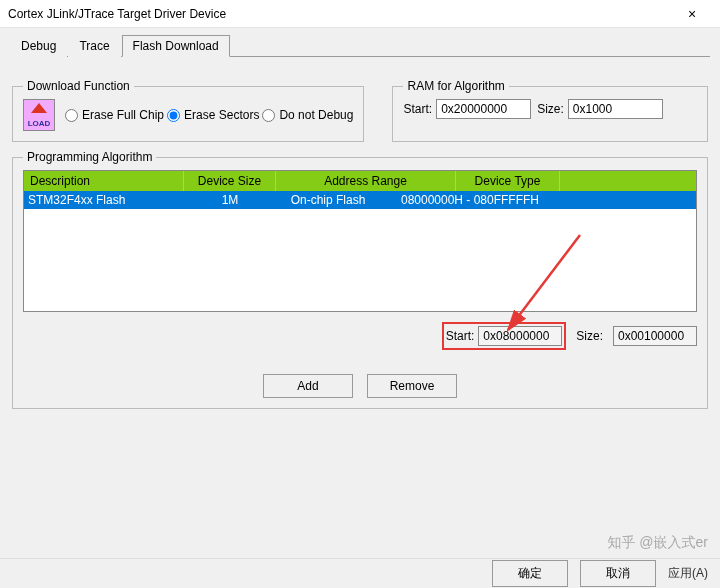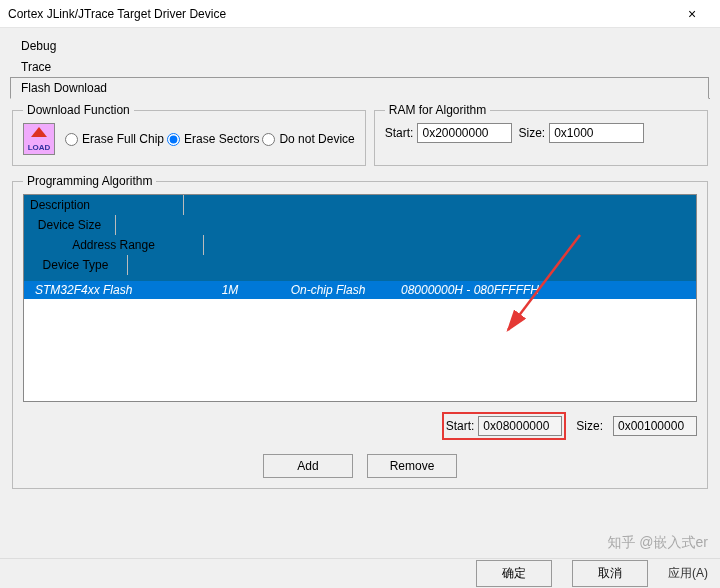--- a/index.html
+++ b/index.html
@@ -1,57 +1,57 @@
 <!DOCTYPE html>
 <html><head>
 <meta charset="utf-8">
 <style>
 * { box-sizing: border-box; font-family: "Segoe UI", Tahoma, sans-serif; font-size: 12px; }
 body { margin: 0; background: #f0f0f0; width: 720px; height: 588px; position: relative; }
 .titlebar { height: 28px; background: #fff; display: flex; align-items: center; padding: 0 8px; border-bottom: 1px solid #e5e5e5; }
 .titlebar .title { flex: 1; font-size: 12px; color: #000; }
 .close { width: 40px; text-align: center; font-size: 14px; }
 .content { padding: 6px 10px 0 10px; }
-.tabs { display: flex; border-bottom: 1px solid #999; margin-bottom: 4px; flex-direction: column; }
+.tabs { display: flex; border-bottom: 1px solid #999; margin-bottom: 22px; }
 .tab { padding: 3px 10px; border: 1px solid transparent; border-bottom: none; margin-right: 1px; position: relative; top: 1px; background: #f0f0f0; }
 .tab.active { border-color: #999; background: #f0f0f0; border-bottom: 1px solid #f0f0f0; }
-.row1 { display: flex; gap: 4px; margin-bottom: 8px; }
+.row1 { display: flex; gap: 24px; margin-bottom: 8px; }
 fieldset { border: 1px solid #bbb; padding: 6px 10px 10px 10px; }
 legend { font-size: 12px; padding: 0 4px; color: #000; }
 .dlfunc { flex: 0 0 350px; }
 .dlfunc .inner { display: flex; gap: 10px; }
 .load-icon { width: 32px; height: 32px; background: #f0abfc; border: 1px solid #888; display: flex; align-items: flex-end; justify-content: center; font-size: 8px; font-weight: bold; color: #3030a0; position: relative; padding-bottom: 2px; }
 .load-icon::before { content: ""; position: absolute; top: 3px; left: 50%; transform: translateX(-50%); width: 0; height: 0; border-left: 8px solid transparent; border-right: 8px solid transparent; border-bottom: 10px solid #d32; }
 .radiocol, .checkcol { display: flex; flex-direction: row; gap: 3px; }
 .radiocol label, .checkcol label { display: flex; align-items: center; gap: 4px; white-space: nowrap; }
 input[type=radio], input[type=checkbox] { margin: 0; }
 .ramalg { flex: 1; display: flex; align-items: center; gap: 6px; }
 .ramalg .pair { display: flex; align-items: center; gap: 4px; }
 input[type=text] { border: 1px solid #888; padding: 2px 4px; background: #fff; }
 input[type=text][readonly] { background: #f4f4f4; }
 .ramalg input[type=text] { width: 95px; }
 .progalg { margin-top: 4px; }
 .table { border: 1px solid #888; background: #fff; }
-.thead { display: flex; background: #0369a1; flex-direction: column; }
+.thead { display: flex; background: #84cc16; }
 .th { border-right: 1px solid #bbb; padding: 3px 6px; text-align: left; }
 .th:last-child { border-right: none; flex: 1; }
 .tbody { height: 120px; }
 .tr { display: flex; }
 .tr.selected { background: #0078d7; color: #fff; }
-.td { padding: 2px 11px; font-style: italic; }
+.td { padding: 2px 4px; }
 .col-desc { width: 160px; }
 .col-size { width: 92px; text-align: center; }
 .col-type { width: 104px; text-align: center; }
 .col-addr { width: 180px; text-align: center; }
 .startsize { display: flex; justify-content: flex-end; gap: 10px; margin-top: 10px; align-items: center; }
 .startsize .highlight { border: 2px solid #e53935; padding: 2px; display: flex; align-items: center; gap: 4px; }
 .startsize input[type=text] { width: 84px; }
-.addremove { display: flex; justify-content: center; gap: 14px; margin-top: 14px; }
+.addremove { display: flex; justify-content: center; gap: 14px; margin-top: 24px; }
 button.win { background: #f0f0f0; border: 1px solid #999; padding: 4px 0; width: 90px; text-align: center; }
-.bottom-bar { position: absolute; bottom: 0; left: 0; right: 0; height: 30px; background: #f0f0f0; display: flex; justify-content: flex-end; align-items: center; gap: 20px; padding-right: 12px; border-top: 1px solid #ddd; }
+.bottom-bar { position: absolute; bottom: 0; left: 0; right: 0; height: 30px; background: #f0f0f0; display: flex; justify-content: flex-end; align-items: center; gap: 12px; padding-right: 12px; border-top: 1px solid #ddd; }
 .bottom-bar button.win { width: 76px; }
 .bottom-bar a { color: #333; text-decoration: none; font-size: 12px; }
 .watermark { position: absolute; right: 12px; bottom: 36px; color: rgba(120,120,120,0.6); font-size: 14px; pointer-events: none; }
 .arrow { position: absolute; left: 500px; top: 230px; pointer-events: none; }
 </style>
 </head>
 <body>
 
 <div class="titlebar">
   <span class="title">Cortex JLink/JTrace Target Driver Device</span>
@@ -74,21 +74,21 @@
           <label>
               <input type="radio" name="erase" style="">
               <span>Erase Full Chip</span>
             </label>
           <label>
               <input type="radio" name="erase" checked="" style="">
               <span>Erase Sectors</span>
             </label>
           <label>
               <input type="radio" name="erase" style="">
-              <span>Do not Device</span>
+              <span>Do not Debug</span>
             </label>
         </div>
       </div>
     </fieldset>
 
     <fieldset class="ramalg-fs" style="flex:1">
       <legend>RAM for Algorithm</legend>
       <div class="ramalg">
         <div class="pair">
           <span>Start:</span>

